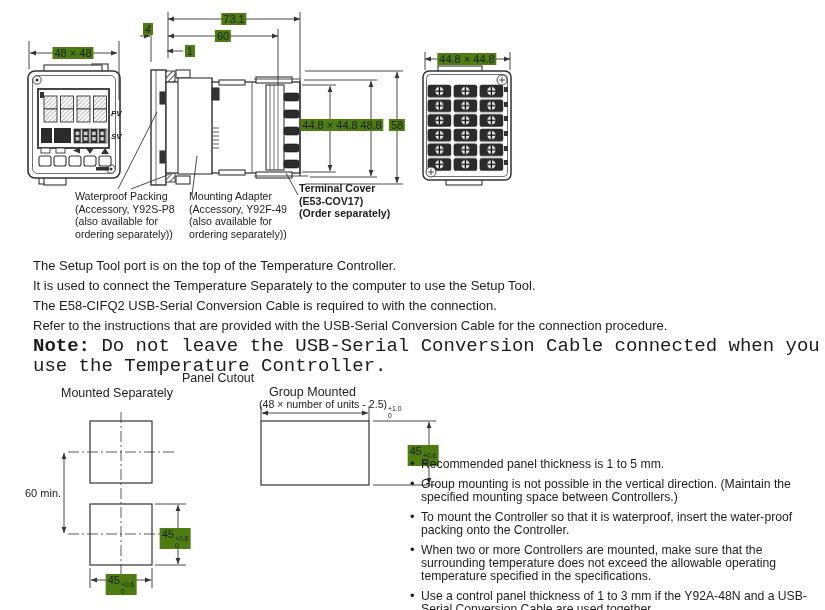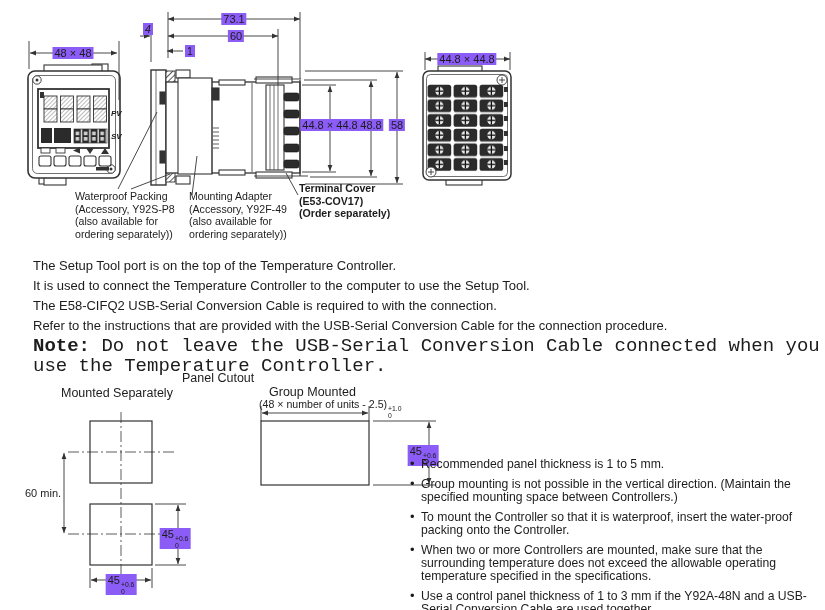--- a/index.html
+++ b/index.html
@@ -4,21 +4,21 @@
 <style>
   html,body{margin:0;padding:0;background:#fff;}
   #app{
     position:relative;width:825px;height:610px;background:#ffffff;overflow:hidden;
     font-family:"Liberation Sans","DejaVu Sans",sans-serif;color:#1c1c1c;
   }
   section{position:absolute;}
   
   .dim{
     position:absolute;font-size:11px;line-height:12px;color:#1c1c1c;
-    background:#8b5cf6;padding:0 2px;white-space:nowrap;
+    background:#4d7c0f;padding:0 2px;white-space:nowrap;
   }
   .dim.center{transform:translateX(-50%);}
   .dim.small{font-size:10.5px;}
   .dim.italic{font-style:italic;font-size:10.5px;}
   
   .tol{
     display:inline-flex;flex-direction:column;justify-content:center;
     font-size:6.8px;line-height:7px;vertical-align:-3px;margin-left:1px;text-align:left;
   }
   .tol i{font-style:normal;display:block;}
@@ -228,21 +228,21 @@
       <g stroke="#333" stroke-width="0.9">
         <line x1="157" y1="112" x2="118" y2="189"></line>
         <line x1="170" y1="174" x2="131" y2="189"></line>
         <line x1="197" y1="156" x2="192" y2="195"></line>
         <line x1="286" y1="173" x2="298" y2="195"></line>
       </g>
     </svg>
 
     <span class="dim center" style="left:73px;top:47px;">48 × 48</span>
     <span class="dim center" style="left:234px;top:13px;">73.1</span>
-    <span class="dim center" style="left:236px;top:30px;">60</span>
+    <span class="dim center" style="left:223px;top:30px;">60</span>
     <span class="dim italic" style="left:143px;top:23px;">4</span>
     <span class="dim small" style="left:185px;top:45px;">1</span>
     <span class="dim center" style="left:330px;top:119px;">44.8 × 44.8</span>
     <span class="dim center" style="left:371px;top:119px;">48.8</span>
     <span class="dim center" style="left:397px;top:119px;">58</span>
     <span class="dim center" style="left:467px;top:53px;">44.8 × 44.8</span>
 
     <div class="callout" style="left:75px;top:190px;">
       <div>Waterproof Packing</div>
       <div>(Accessory, Y92S-P8</div>
@@ -258,21 +258,21 @@
     <div class="callout" style="left:299px;top:182px;font-weight:bold;">
       <div>Terminal Cover</div>
       <div>(E53-COV17)</div>
       <div>(Order separately)</div>
       <div></div>
     </div>
   </section>
 
   <section id="setup-text" style="left:33px;top:256px;width:790px;">
     <p>The Setup Tool port is on the top of the Temperature Controller.</p>
-    <p>It is used to connect the Temperature Controller to the computer to use the Setup Tool.</p>
+    <p>It is used to connect the Temperature Separately to the computer to use the Setup Tool.</p>
     <p>The E58-CIFQ2 USB-Serial Conversion Cable is required to with the connection.</p>
     <p>Refer to the instructions that are provided with the USB-Serial Conversion Cable for the connection procedure.</p>
     <p class="note"><span class="note-label">Note:</span><span> Do not leave the USB-Serial Conversion Cable connected when you use the Temperature Controller.</span></p>
   </section>
 
   <section id="panel-cutout" style="left:16px;top:370px;width:440px;height:235px;">
     <svg width="440" height="235" viewBox="0 0 440 235">
       <g stroke="#333" fill="none" stroke-width="1.2">
         <rect x="74" y="51" width="62" height="62"></rect>
         <rect x="74" y="134" width="62" height="61"></rect>

